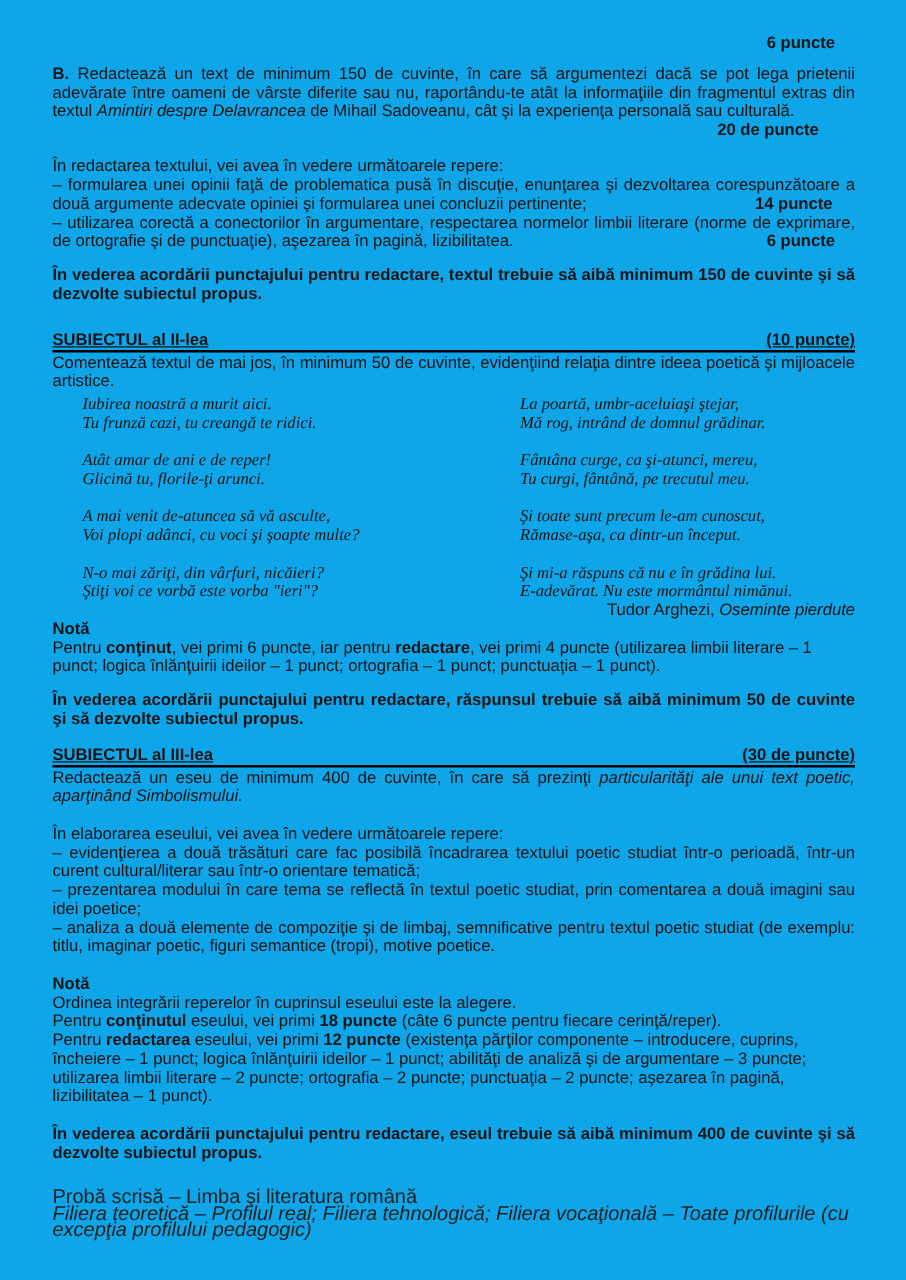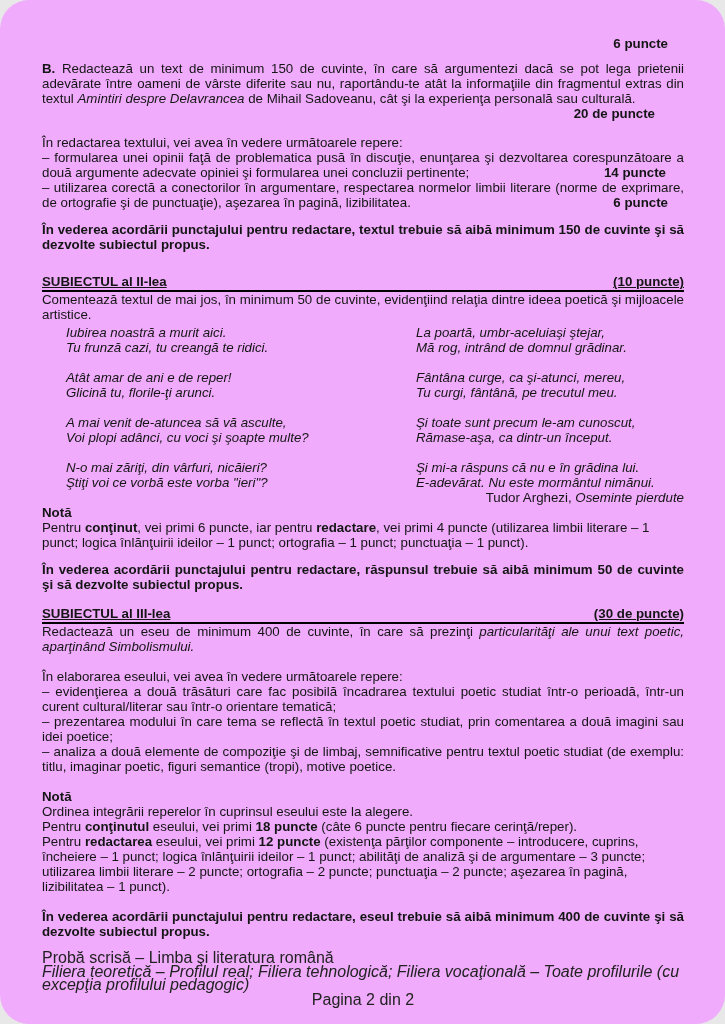--- a/index.html
+++ b/index.html
@@ -1,28 +1,27 @@
 <!DOCTYPE html>
 <html><head>
 <meta charset="utf-8">
 <style>
   html,body { margin:0; padding:0; background:#e8e8e8; }
   .page {
     position:relative;
     width:725px; height:1024px;
     box-sizing:border-box;
     margin:0 auto;
-    background:#f0abfc;
-    padding:36px 41px 0 42px;
+    background:#0ea5e9;
+    padding:26px 41px 0 42px;
     font-family:"Liberation Sans", sans-serif;
     font-size:13.3px;
     line-height:15px;
     color:#151515;
     overflow:hidden;
-    border-radius:29px;
   }
   p { margin:0; }
   .just { text-align:justify; }
   .bold { font-weight:bold; }
   .ital { font-style:italic; }
   .r { text-align:right; font-weight:bold; }
   .off16 { padding-right:16px; }
   .off29 { padding-right:29px; }
   .mt10 { margin-top:10px; }
   .mt12 { margin-top:12px; }
@@ -38,20 +37,21 @@
     font-weight:bold;
     border-bottom:2px solid #000000;
     padding-bottom:1px;
     text-decoration:underline;
   }
   .poem { margin:3px 0 0 24px; font-style:italic; }
   .stanza {
     display:grid;
     grid-template-columns:350px auto;
     margin-bottom:15px;
+    font-family:Liberation Serif, serif;
   }
   .stanza:last-child { margin-bottom:0; }
   .attribution { text-align:right; font-style:normal; }
   .attribution .work { font-style:italic; }
   .footer {
     position:absolute;
     left:42px; right:41px; top:951px;
     font-size:16px; line-height:13.5px;
     color:#222;
   }
@@ -157,16 +157,15 @@
     <p>Ordinea integrării reperelor în cuprinsul eseului este la alegere.</p>
     <p><span>Pentru </span><b>conţinutul</b><span> eseului, vei primi </span><b>18 puncte</b><span> (câte 6 puncte pentru fiecare cerinţă/reper).</span></p>
     <p><span>Pentru </span><b>redactarea</b><span> eseului, vei primi </span><b>12 puncte</b><span> (existenţa părţilor componente – introducere, cuprins, încheiere – 1 punct; logica înlănţuirii ideilor – 1 punct; abilităţi de analiză şi de argumentare – 3 puncte; utilizarea limbii literare – 2 puncte; ortografia – 2 puncte; punctuaţia – 2 puncte; aşezarea în pagină, lizibilitatea – 1 punct).</span></p>
   </div>
 
   <p class="bold just mt15">În vederea acordării punctajului pentru redactare, eseul trebuie să aibă minimum 400 de cuvinte şi să dezvolte subiectul propus.</p>
 
   <div class="footer">
     <div class="line1">Probă scrisă – Limba şi literatura română</div>
     <div class="line2">Filiera teoretică – Profilul real; Filiera tehnologică; Filiera vocaţională – Toate profilurile (cu excepţia profilului pedagogic)</div>
-    <div class="line3">Pagina 2 din 2</div>
   </div>
 
 </div>
 
 </body></html>

